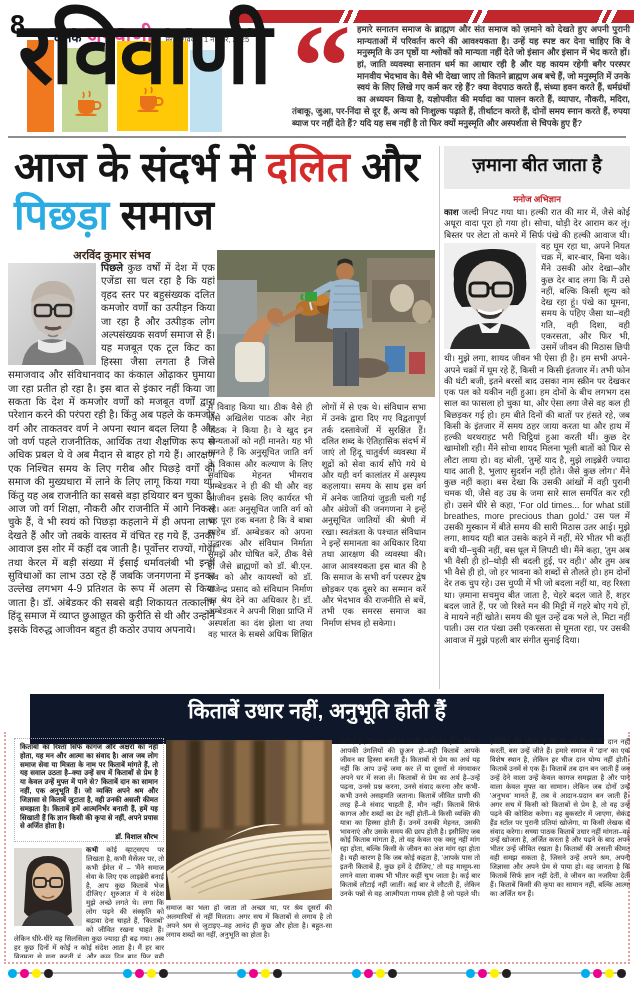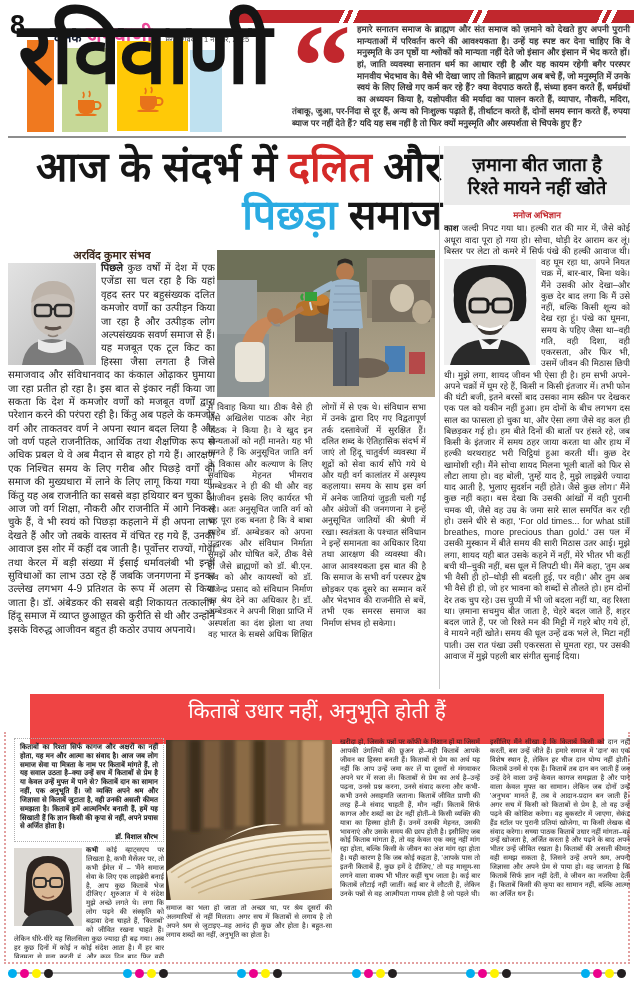--- a/index.html
+++ b/index.html
@@ -28,47 +28,47 @@
   .cup1{left:56px;top:56px;} .cup2{left:118px;top:52px;}
   .head-rule{position:absolute;left:8px;top:136px;width:618px;height:2px;background:#8d8d8d;}
 
   
   .quote-block{position:absolute;left:292px;top:24px;width:338px;height:110px;font-size:8.6px;
     line-height:1.36;text-align:justify;color:#3a3a3a;font-weight:bold;}
   .quote-mark{float:left;font-size:118px;line-height:.62;color:#c1272d;font-weight:bold;
     margin:6px 6px 0 0;font-family:"Liberation Serif","DejaVu Serif",serif;}
 
   
-  .main-headline{position:absolute;left:14px;top:144px;width:428px;text-align:right;
+  .main-headline{position:absolute;left:14px;top:144px;width:428px;text-align:left;
     font-size:41px;font-weight:bold;line-height:1.16;color:#161616;}
   .hl-red{color:#d42a28;} .hl-blue{color:#2aabe2;}
   .main-byline{position:absolute;left:8px;top:247px;width:208px;text-align:center;
     font-size:11px;font-weight:bold;color:#3d2b1f;}
 
   
   .main-left-col{position:absolute;left:8px;top:261px;width:207px;height:429px;
     font-size:10px;line-height:1.34;text-align:justify;color:#222;overflow:hidden;}
   .lead{font-weight:bold;}
   .author-photo-main{float:left;width:88px;height:102px;margin:2px 5px 3px 0;}
   .main-photo{position:absolute;left:217px;top:250px;width:218px;height:147px;}
   .main-mid-cols{position:absolute;left:208px;top:402px;width:218px;height:288px;
     column-count:2;column-gap:9px;font-size:8.6px;line-height:1.32;text-align:justify;color:#222;overflow:hidden;}
   .divider-v{position:absolute;left:439px;top:146px;width:1px;height:543px;background:#c9c9c9;}
 
   
   .right-article{position:absolute;left:444px;top:146px;width:186px;}
-  .right-headline-box{background:#eaeaea;padding:7px 4px 6px;text-align:center;
+  .right-headline-box{background:#eaeaea;padding:7px 4px 13px;text-align:center;
     font-size:18.5px;font-weight:bold;line-height:1.25;color:#111;}
   .right-byline{text-align:center;font-size:8.5px;font-weight:bold;color:#c1272d;margin:4px 0 3px;}
   .right-body{font-size:8.6px;line-height:1.31;text-align:justify;color:#222;height:462px;overflow:hidden;}
   .author-photo-right{float:left;width:92px;height:106px;margin:2px 5px 2px 0;}
 
   
-  .banner{position:absolute;left:30px;top:694px;width:574px;height:50px;background:#ef4444;
-    color:#ffffff;font-size:21px;font-weight:normal;text-align:center;line-height:34px;}
+  .banner{position:absolute;left:30px;top:694px;width:574px;height:50px;background:#0f172a;
+    color:#ffffff;font-size:21px;font-weight:bold;text-align:center;line-height:34px;}
   .bottom-frame{position:absolute;left:4px;top:732px;width:626px;height:232px;
     border-left:2px dotted #e3a0a0;border-right:2px dotted #e3a0a0;border-bottom:2px dotted #e3a0a0;}
   .intro-box{position:absolute;left:8px;top:6px;width:150px;height:104px;border:1px dotted #b0b0b0;
     padding:4px 5px;font-size:7px;font-weight:bold;line-height:1.26;text-align:justify;color:#222;overflow:hidden;}
   .intro-sign{display:block;text-align:right;margin-top:2px;color:#111;}
   .books-left-col{position:absolute;left:8px;top:114px;width:150px;height:112px;
     font-size:7px;line-height:1.27;text-align:justify;color:#222;overflow:hidden;}
   .author-photo-books{float:left;width:68px;height:78px;margin:2px 4px 2px 0;}
   .book-photo{position:absolute;left:160px;top:8px;width:166px;height:160px;}
   .books-mid-text{position:absolute;left:160px;top:172px;width:166px;height:54px;
@@ -204,21 +204,20 @@
     </g>
   </svg>
 
   <div class="main-mid-cols">में विवाह किया था। ठीक वैसे ही जैसे अखिलेश पाठक और नेहा पाठक ने किया है। वे खुद इन मान्यताओं को नहीं मानते। यह भी मानते हैं कि अनुसूचित जाति वर्ग के विकास और कल्याण के लिए सर्वाधिक मेहनत भीमराव अम्बेडकर ने ही की थी और वह आजीवन इसके लिए कार्यरत भी रहे। अतः अनुसूचित जाति वर्ग को यह पूरा हक बनता है कि वे बाबा साहेब डॉ. अम्बेडकर को अपना उद्धारक और संविधान निर्माता समझें और घोषित करें, ठीक वैसे ही जैसे ब्राह्मणों को डॉ. बी.एन. राव को और कायस्थों को डॉ. राजेन्द्र प्रसाद को संविधान निर्माण का श्रेय देने का अधिकार है। डॉ. अम्बेडकर ने अपनी शिक्षा प्राप्ति में अस्पर्शता का दंश झेला था तथा वह भारत के सबसे अधिक शिक्षित लोगों में से एक थे। संविधान सभा में उनके द्वारा दिए गए विद्वतापूर्ण तर्क दस्तावेजों में सुरक्षित हैं। दलित शब्द के ऐतिहासिक संदर्भ में जाएं तो हिंदू चातुर्वर्ण व्यवस्था में शूद्रों को सेवा कार्य सौंपे गये थे और यही वर्ग कालांतर में अस्पृश्य कहलाया। समय के साथ इस वर्ग में अनेक जातियां जुड़ती चली गईं और अंग्रेजों की जनगणना ने इन्हें अनुसूचित जातियों की श्रेणी में रखा। स्वतंत्रता के पश्चात संविधान ने इन्हें समानता का अधिकार दिया तथा आरक्षण की व्यवस्था की। आज आवश्यकता इस बात की है कि समाज के सभी वर्ग परस्पर द्वेष छोड़कर एक दूसरे का सम्मान करें और भेदभाव की राजनीति से बचें, तभी एक समरस समाज का निर्माण संभव हो सकेगा।</div>
 
   <div class="divider-v"></div>
 
   <div class="right-article">
     <div class="right-headline-box">
       <div>ज़माना बीत जाता है</div>
-      <div>रिश्ते मायने नहीं खोते</div>
     </div>
     <div class="right-byline">मनोज अभिज्ञान</div>
     <div class="right-body">
       <span class="lead">काश</span><span> जल्दी निपट गया था। हल्की रात की मार में, जैसे कोई अधूरा वादा पूरा हो गया हो। सोचा, थोड़ी देर आराम कर लूं। बिस्तर पर लेटा तो कमरे में सिर्फ पंखे की हल्की आवाज थी।</span>
       <svg class="author-photo-right" viewBox="0 0 92 106">
         <rect width="92" height="106" fill="#efefef"></rect>
         <path d="M10 36 q-4 -28 36 -30 q38 -2 36 30 q2 18 -8 26 l-56 2 q-10 -10 -8 -28z" fill="#1e1e1e"></path>
         <ellipse cx="46" cy="46" rx="24" ry="28" fill="#d8d2ca"></ellipse>
         <path d="M6 106 q6 -26 40 -26 q34 0 40 26 z" fill="#2a2a2a"></path>
         <path d="M34 78 l12 8 l12 -8 l-4 12 l-16 0 z" fill="#f4f4f4"></path>

